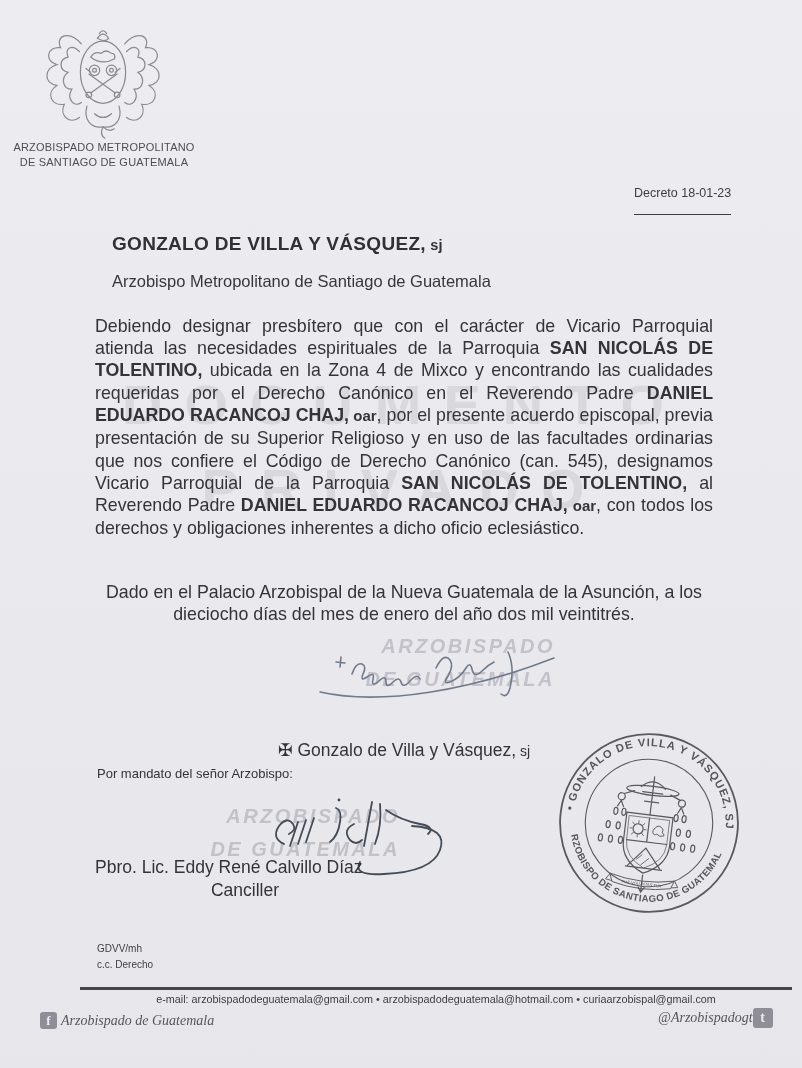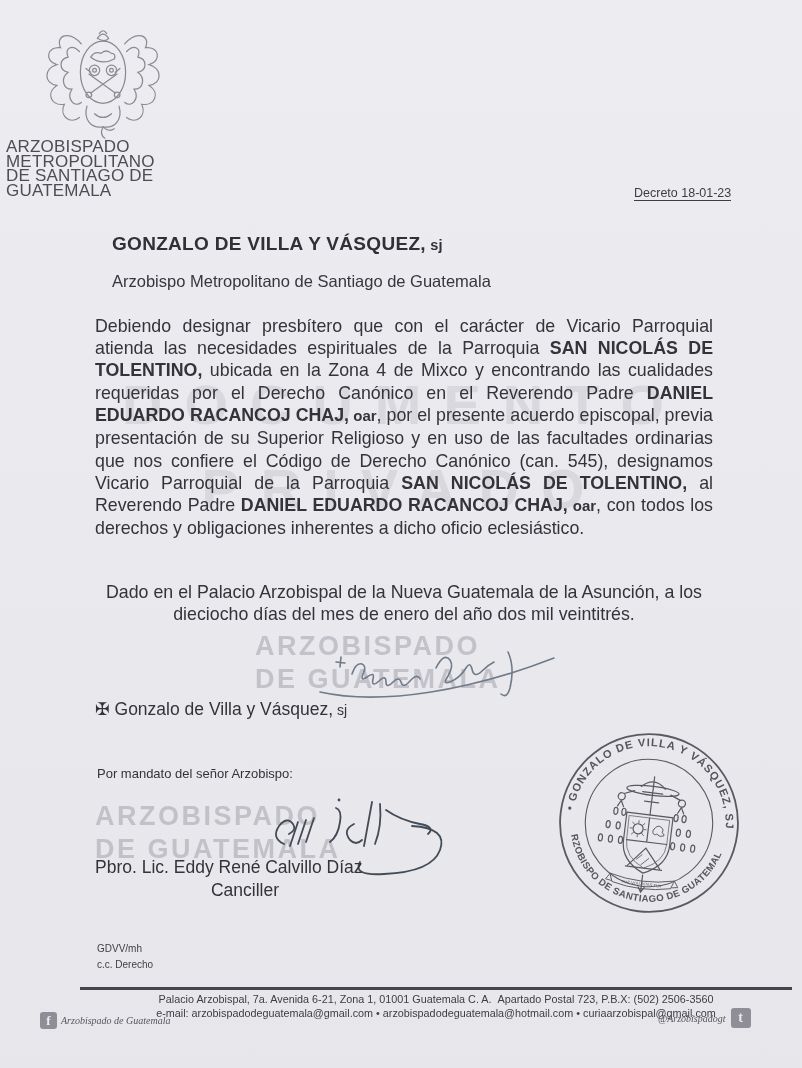--- a/index.html
+++ b/index.html
@@ -5,56 +5,56 @@
   html,body{margin:0;padding:0;background:#dcdbe0;}
   .page{
     position:relative;width:802px;height:1068px;margin:0 auto;overflow:hidden;
     background:var(--paper,#eae9ee);
     background-image:linear-gradient(180deg,#edecf1 0%,#eae9ee 45%,#e7e6eb 100%);
     font-family:"Liberation Sans",sans-serif;color:var(--ink,#36363c);
   }
   .abs{position:absolute;}
   
   .crest{left:30px;top:10px;width:146px;height:132px;}
-  .lh-label{left:6px;top:140px;width:196px;text-align:left;font-size:17px;line-height:14.5px;color:#4d4d55;letter-spacing:.2px;}
-  
-  .decree{left:634px;top:186px;font-size:12.5px;color:#3c3c42;border-bottom:1.2px solid #3c3c42;padding-bottom:0;}
+  .lh-label{left:6px;top:140px;width:196px;text-align:center;font-size:11px;line-height:14.5px;color:#4d4d55;letter-spacing:.2px;}
+  
+  .decree{left:634px;top:186px;font-size:12.5px;color:#3c3c42;border-bottom:1.2px solid #3c3c42;padding-bottom:14px;}
   
   .head{left:112px;top:233px;width:618px;text-align:left;}
   .head .name{font-size:19px;font-weight:bold;letter-spacing:.3px;color:#303036;}
   .head .sfx{font-size:14.5px;font-weight:bold;}
   .head .sub{font-size:16.5px;margin-top:17px;color:#36363c;}
   
   .para{left:95px;top:297px;width:618px;font-size:17.8px;line-height:22.3px;text-align:justify;color:#333339;}
   .para2{top:563px;text-align:center;}
   .b{font-weight:bold;}
   .sm{font-size:15px;}
   
   .wm-doc{width:640px;text-align:center;font-weight:bold;font-size:56px;letter-spacing:22px;color:rgba(154,153,166,.22);z-index:0;white-space:nowrap;}
   .wm-doc1{left:84px;top:372px;}
   .wm-doc2{left:84px;top:456px;}
-  .wm-arz{text-align:left;font-weight:bold;font-size:27px;line-height:33px;letter-spacing:2.5px;color:rgba(148,147,158,.45);z-index:0;}
+  .wm-arz{text-align:right;font-weight:bold;font-size:20px;line-height:33px;letter-spacing:2.5px;color:rgba(148,147,158,.45);z-index:0;font-style:italic;}
   .wm-arz1{left:255px;top:630px;width:300px;}
   .wm-arz2{left:95px;top:800px;width:305px;}
   .sig-svg{z-index:2;}
   .sig1{left:312px;top:634px;width:258px;height:74px;}
   .sig2{left:260px;top:782px;width:232px;height:106px;}
-  .sig1-name{left:95px;top:699px;width:618px;text-align:left;font-size:17.5px;color:#333339;z-index:3;}
+  .sig1-name{left:95px;top:740px;width:618px;text-align:center;font-size:17.5px;color:#333339;z-index:3;}
   .sig1-name .sfx{font-size:14px;}
   .mandate{left:97px;top:766px;font-size:13px;color:#333339;}
   .sig2-name{left:95px;top:857px;font-size:17.5px;color:#333339;z-index:3;}
   .sig2-title{left:95px;top:880px;width:300px;text-align:center;font-size:17.5px;color:#333339;z-index:3;}
   .seal{left:552px;top:726px;width:194px;height:194px;opacity:.9;}
   
   .refs{left:97px;top:941px;font-size:10px;line-height:16px;color:#3e3e44;}
   .rule{left:80px;top:987px;width:712px;height:2.5px;background:#45454b;}
   .footer-text{left:80px;top:993px;width:712px;text-align:center;font-size:10.8px;line-height:13.8px;color:#3c3c42;}
-  .social{font-family:"Liberation Serif",serif;font-style:italic;font-size:10px;color:#56565e;}
+  .social{font-family:"Liberation Serif",serif;font-style:italic;font-size:14px;color:#56565e;}
   .fb-wrap{left:40px;top:1012px;display:flex;align-items:center;gap:4px;}
-  .tw-wrap{left:658px;top:1008px;display:flex;align-items:center;gap:5px;}
+  .tw-wrap{left:658px;top:1008px;display:flex;align-items:center;}
   .sq-icon{display:inline-flex;align-items:center;justify-content:center;background:#8f8e97;color:#eceaf0;border-radius:3px;font-family:"Liberation Serif",serif;font-weight:bold;}
   .fb-icon{width:17px;height:17px;font-size:13px;}
   .tw-icon{width:20px;height:20px;font-size:14px;}
 </style>
 </head>
 <body>
 
 <div class="page">
 
   <svg class="abs crest" viewBox="0 0 150 140">
@@ -183,21 +183,20 @@
     </g>
   </svg>
 
   <div class="abs refs">
     <div>GDVV/mh</div>
     <div>c.c. Derecho</div>
   </div>
 
   <div class="abs rule"></div>
   <div class="abs footer-text">
-    <div>Palacio Arzobispal, 7a. Avenida 6-21, Zona 1, 01001 Guatemala C. A. &nbsp;Apartado Postal 723, P.B.X: (502) 2506-3560</div>
     <div>e-mail: arzobispadodeguatemala@gmail.com • arzobispadodeguatemala@hotmail.com • curiaarzobispal@gmail.com</div>
   </div>
   <div class="abs fb-wrap">
     <span class="sq-icon fb-icon">f</span>
     <span class="social">Arzobispado de Guatemala</span>
   </div>
   <div class="abs tw-wrap">
     <span class="social">@Arzobispadogt</span>
     <span class="sq-icon tw-icon">t</span>
   </div>

